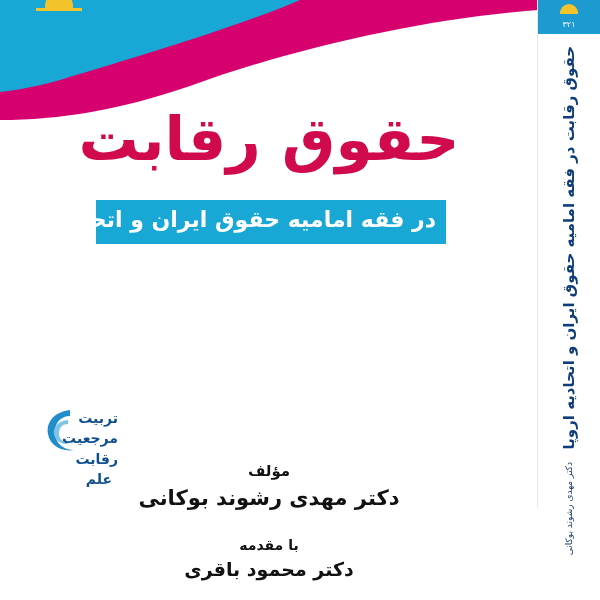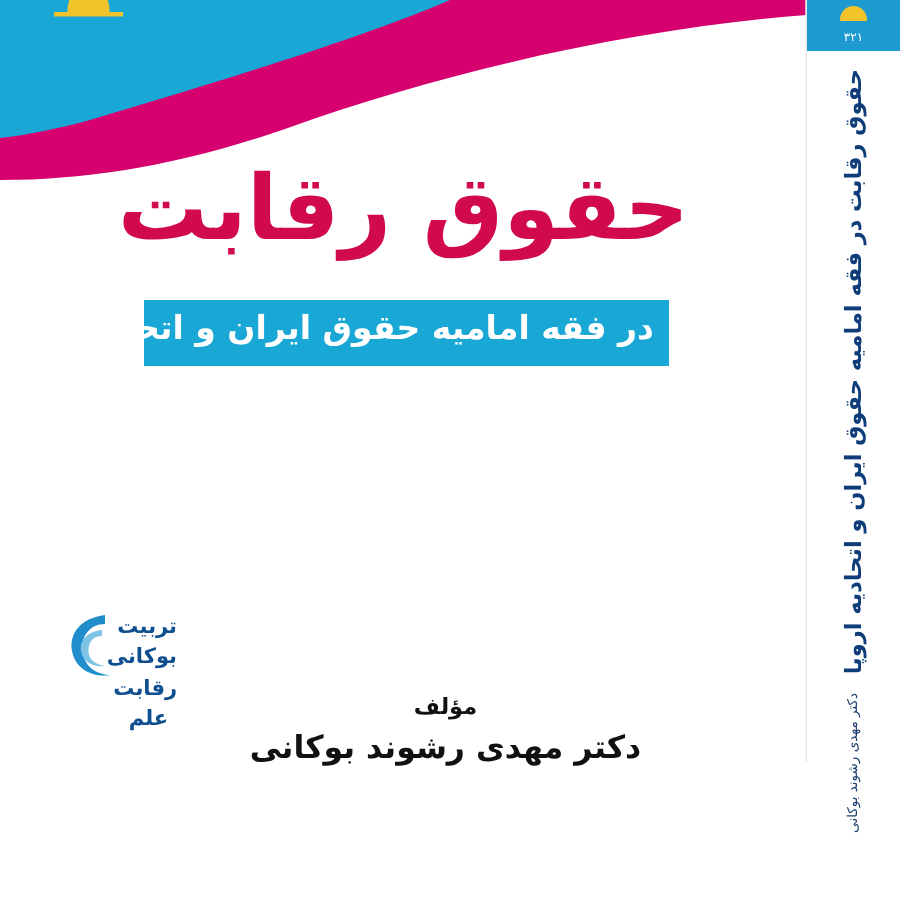--- a/index.html
+++ b/index.html
@@ -177,21 +177,20 @@
   }
 
   
   .author-block {
     position: absolute;
     top: 462px;
     left: 0;
     width: 538px;
     text-align: center;
     color: #111111;
-    padding-left: 28px;
   }
   .author-role {
     font-size: 15px;
     font-weight: bold;
     margin-bottom: 6px;
   }
   .author-name {
     font-size: 21px;
     font-weight: bold;
   }
@@ -266,31 +265,35 @@
 
     <div class="subtitle-bar">
       <span>در فقه امامیه حقوق ایران و اتحادیه اروپا</span>
     </div>
 
     <div class="author-block">
       <div class="author-role">مؤلف</div>
       <div class="author-name">دکتر مهدی رشوند بوکانی</div>
     </div>
 
+    <div class="intro-block">
+      <div class="intro-role">با مقدمه</div>
+      <div class="intro-name">دکتر محمود باقری</div>
+    </div>
 
     <div class="pub-logo">
       <div class="swirl">
         <svg width="34" height="50" viewBox="0 0 34 50" xmlns="http://www.w3.org/2000/svg">
           <path d="M26,4 C10,6 2,16 4,28 C6,40 18,46 30,44 C20,44 12,38 11,28 C10,18 16,10 26,10 Z" fill="#1f8ecb"></path>
           <path d="M24,14 C14,15 9,21 10,28 C11,35 18,39 26,38 C19,37 15,33 15,28 C15,22 18,18 24,18 Z" fill="#7fc4e6"></path>
         </svg>
       </div>
       <div class="pub-lines">
         <div>تربیت</div>
-        <div>بوکانی</div>
+        <div>مرجعیت</div>
         <div>رقابت</div>
         <div>علم</div>
       </div>
     </div>
   </div>
 
   <div class="spine">
     <div class="spine-top-block"></div>
     <div class="spine-logo">
       <div class="dome"></div>

